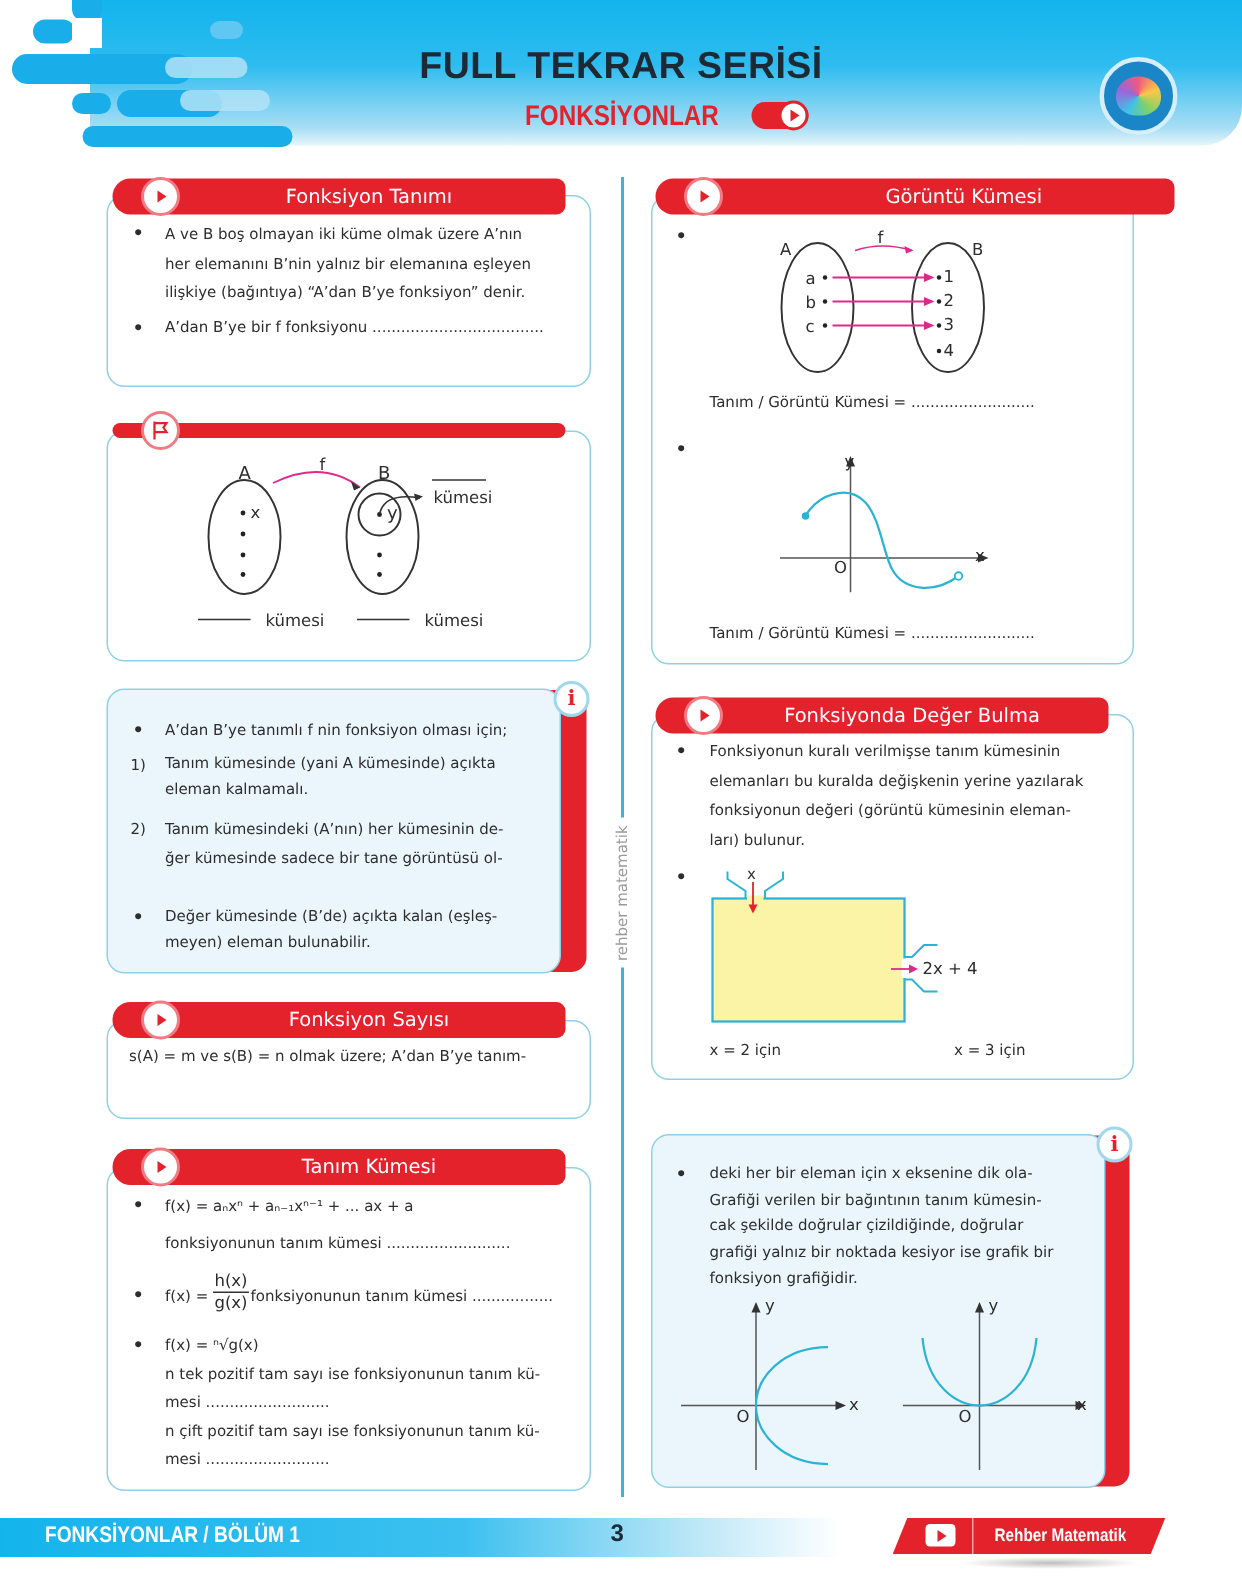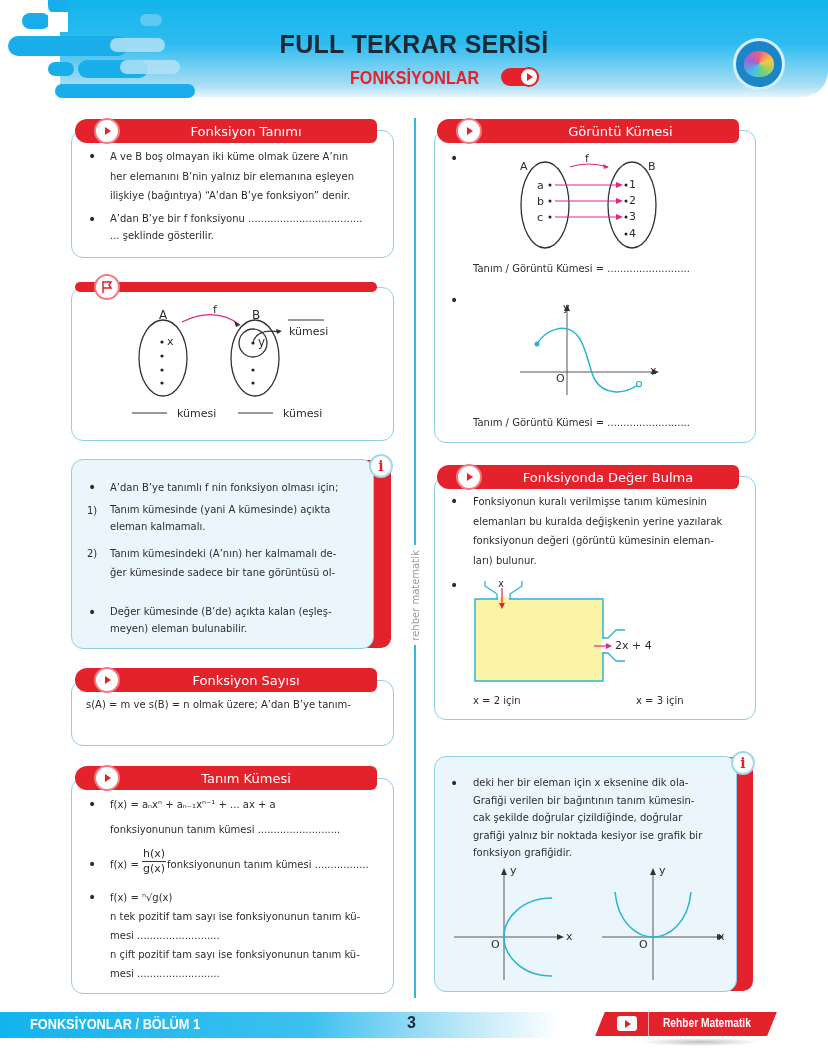--- a/index.html
+++ b/index.html
@@ -139,21 +139,20 @@
   </div>
 <span class="bullet" style="left:88px;top:148px;">•</span>
 <div class="txt" style="left:110px;top:147px;">
   <div>A ve B boş olmayan iki küme olmak üzere A’nın</div>
   <div>her elemanını B’nin yalnız bir elemanına eşleyen</div>
   <div>ilişkiye (bağıntıya) “A’dan B’ye fonksiyon” denir.</div>
 </div>
 <span class="bullet" style="left:88px;top:211px;">•</span>
 <div class="txt" style="left:110px;top:210px;line-height:17px;">
   <div>A’dan B’ye bir f fonksiyonu ....................................</div>
-  <div>... şeklinde gösterilir.</div>
 </div>
 
 <div class="card" style="left:71px;top:287px;width:323px;height:154px;"></div>
 <div class="card-tab" style="left:75px;top:282px;width:302px;height:10px;border-radius:6px;"></div>
 <div class="tab-icon" style="left:94px;top:274px;">
   <svg width="14" height="14" viewBox="0 0 14 14">
       <path d="M3 1 V13 M3 2 H11 L9 5 L11 8 H3" fill="none" stroke="#e3222c" stroke-width="1.5"></path>
     </svg>
 </div>
 <svg style="position:absolute;left:120px;top:300px;" width="260" height="130">
@@ -189,21 +188,21 @@
 <div class="info-icon" style="left:369px;top:454px;">i</div>
 <span class="bullet" style="left:88px;top:479px;">•</span>
 <div class="txt" style="left:110px;top:478px;">A’dan B’ye tanımlı f nin fonksiyon olması için;</div>
 <div class="txt" style="left:87px;top:501px;">1)</div>
 <div class="txt" style="left:110px;top:501px;line-height:17px;">
   <div>Tanım kümesinde (yani A kümesinde) açıkta</div>
   <div>eleman kalmamalı.</div>
 </div>
 <div class="txt" style="left:87px;top:544px;">2)</div>
 <div class="txt" style="left:110px;top:544px;line-height:19px;">
-  <div>Tanım kümesindeki (A’nın) her kalmamalı de-</div>
+  <div>Tanım kümesindeki (A’nın) her kümesinin de-</div>
   <div>ğer kümesinde sadece bir tane görüntüsü ol-</div>
 </div>
 <span class="bullet" style="left:88px;top:604px;">•</span>
 <div class="txt" style="left:110px;top:603px;line-height:17px;">
   <div>Değer kümesinde (B’de) açıkta kalan (eşleş-</div>
   <div>meyen) eleman bulunabilir.</div>
 </div>
 
 <div class="card" style="left:71px;top:680px;width:323px;height:66px;"></div>
 <div class="card-tab" style="left:75px;top:668px;width:302px;">
@@ -238,21 +237,21 @@
 <div class="txt" style="left:110px;top:907px;line-height:19px;">
   <div>n tek pozitif tam sayı ise fonksiyonunun tanım kü-</div>
   <div>mesi  ..........................</div>
 </div>
 <div class="txt" style="left:110px;top:945px;line-height:19px;">
   <div>n çift pozitif tam sayı ise fonksiyonunun tanım kü-</div>
   <div>mesi  ..........................</div>
 </div>
 
 <div class="card" style="left:434px;top:130px;width:322px;height:313px;"></div>
-<div class="card-tab" style="left:437px;top:119px;width:302px;padding-left:25px;">
+<div class="card-tab" style="left:437px;top:119px;width:346px;padding-left:25px;">
   <span class="tab-label">Görüntü Kümesi</span>
 </div>
 <div class="tab-icon" style="left:456px;top:118px;">
     <div class="tri"></div>
   </div>
 <span class="bullet" style="left:450px;top:150px;">•</span>
 <svg style="position:absolute;left:510px;top:160px;" width="160" height="100">
   <ellipse cx="35" cy="45" rx="24" ry="43" fill="none" stroke="#333" stroke-width="1.3"></ellipse>
   <ellipse cx="122" cy="45" rx="24" ry="43" fill="none" stroke="#333" stroke-width="1.3"></ellipse>
   <path d="M60 7 Q78 1 98 7" fill="none" stroke="#e0288a" stroke-width="1.1"></path>

